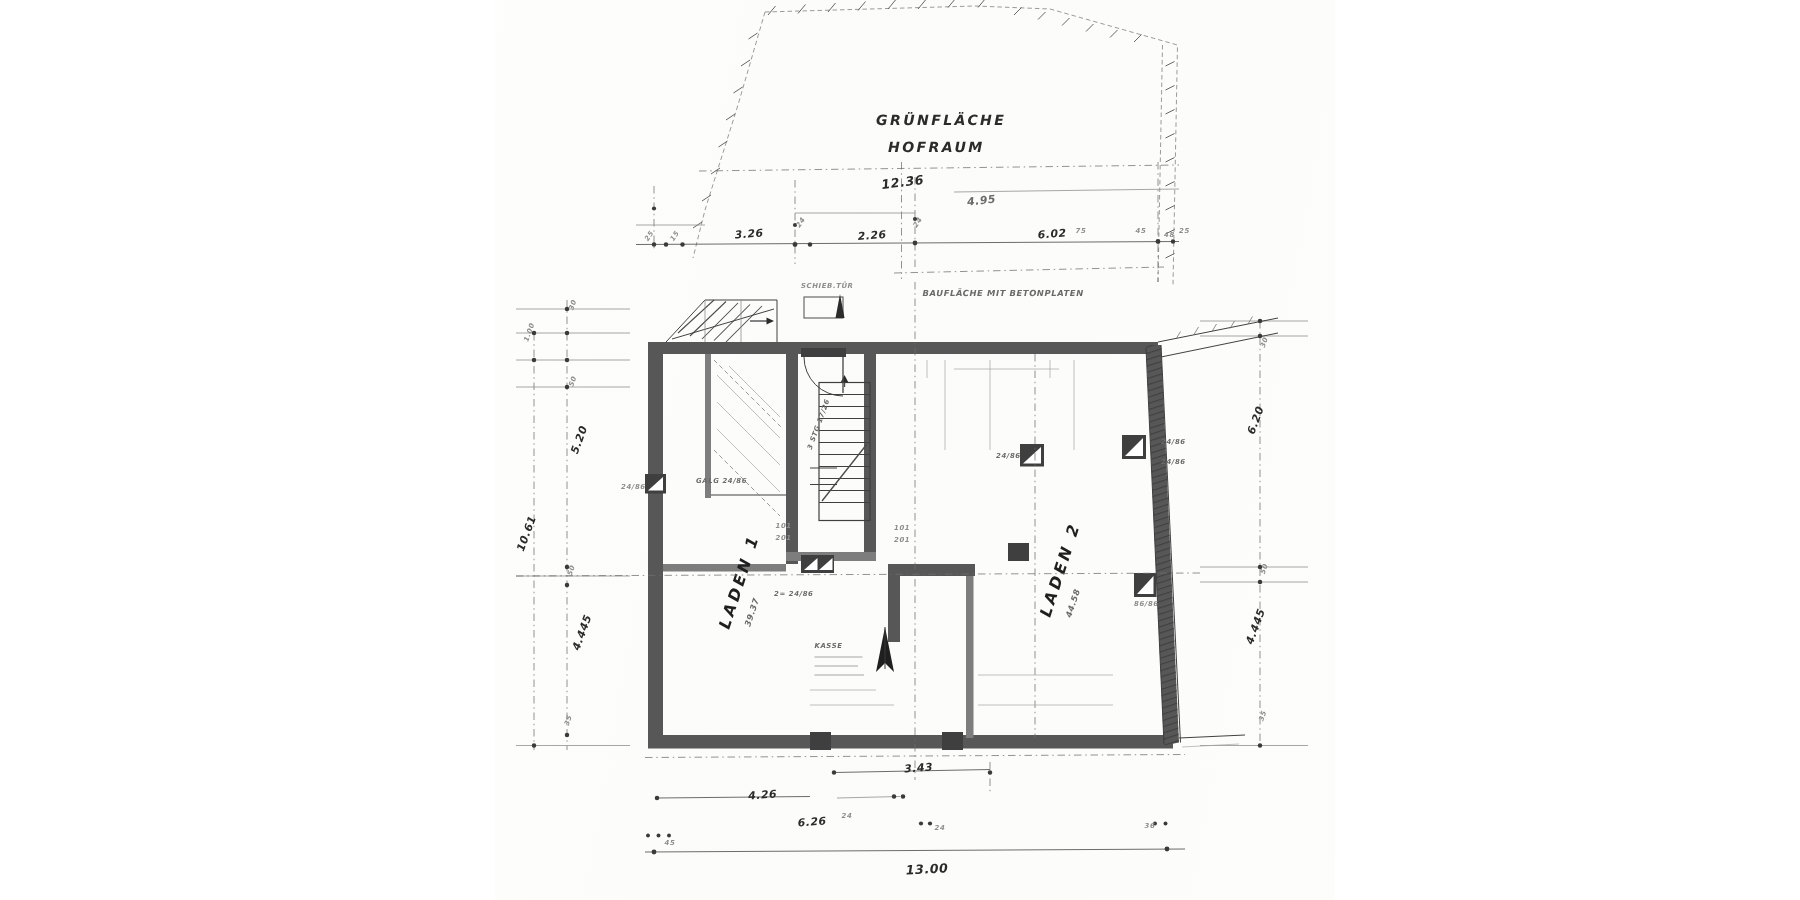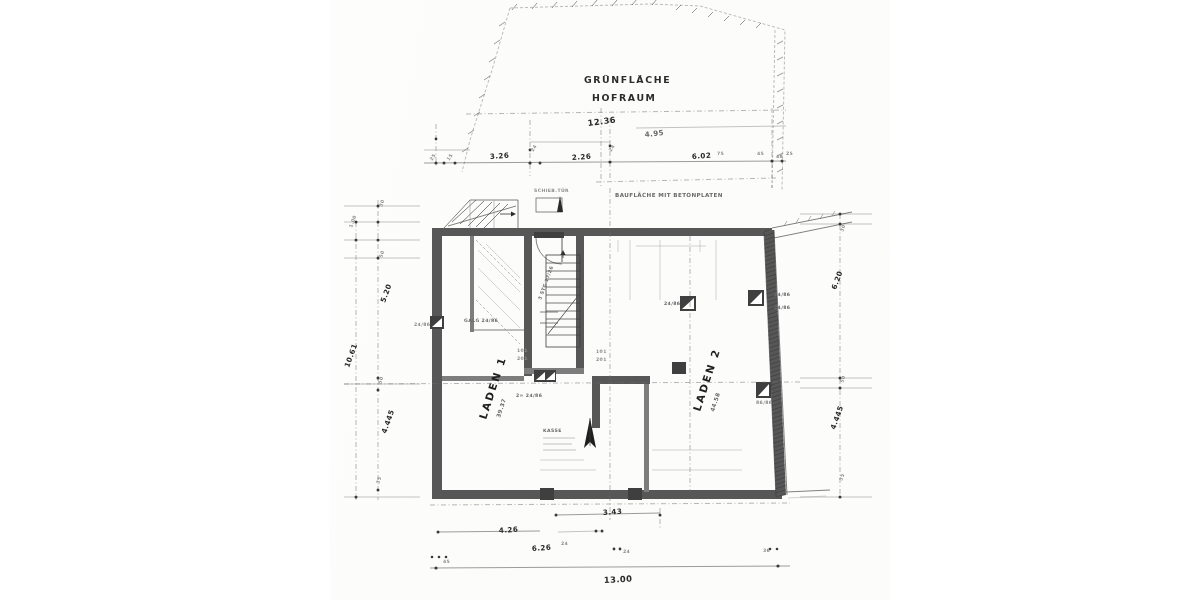--- a/index.html
+++ b/index.html
@@ -6,20 +6,21 @@
   body{
     width:1200px;height:600px;
     background:#ffffff;
     font-family:"Liberation Sans", sans-serif;
     overflow:hidden;
   }
   #sheet{
     position:relative;
     width:1200px;height:600px;
     background:#ffffff;
+    font-style:italic;
   }
   
   #paper{
     position:absolute;left:330px;top:0;width:560px;height:600px;
     background:linear-gradient(100deg,#fdfdfc 0%,#fbfbfa 40%,#fcfcfb 100%);
     opacity:.85;
   }
   svg#plan{position:absolute;left:0;top:0;width:1200px;height:600px;}
 
   

